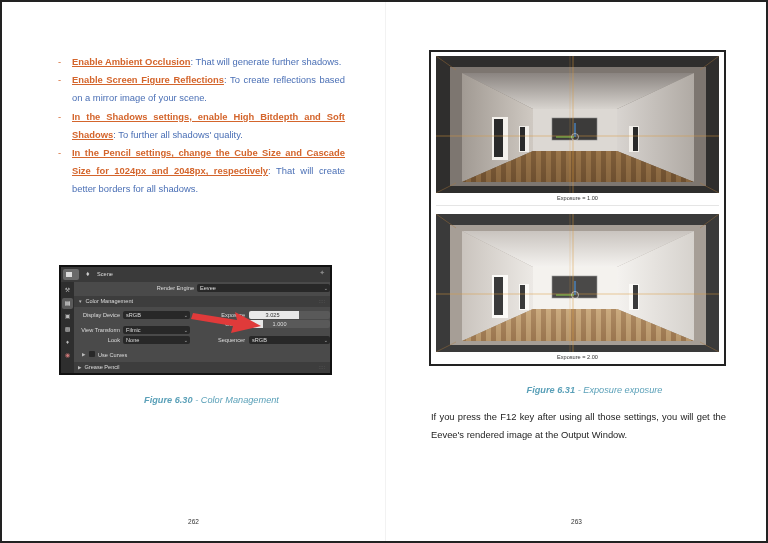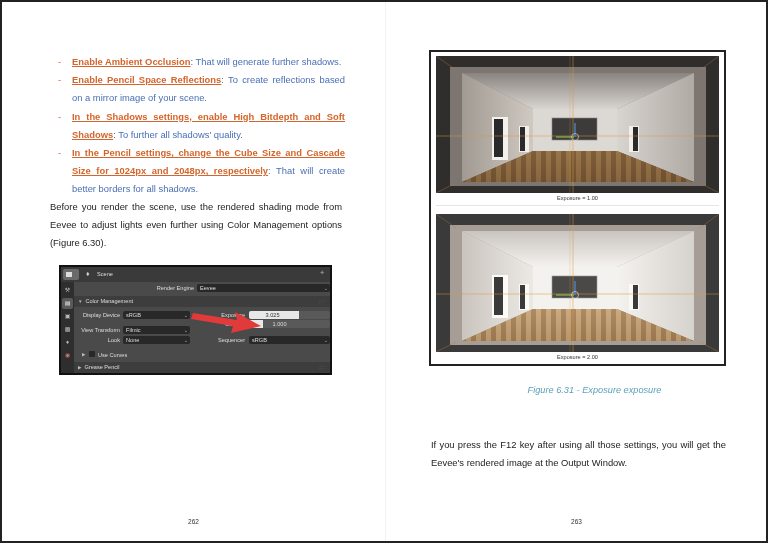--- a/index.html
+++ b/index.html
@@ -13,25 +13,25 @@
 
   .bullets { position: absolute; left: 48px; top: 51px; width: 295px; font-size: 9.4px; line-height: 18.2px; }
   .bullet { position: relative; padding-left: 22px; text-align: justify; }
   .bullet .dash { position: absolute; left: 8px; top: 0; color: #d4652c; }
   .bold-or { color: #d4652c; font-weight: bold; text-decoration: underline; }
   .blue { color: #4a6fb5; }
 
   .para { position: absolute; font-size: 9.4px; line-height: 18.2px; color: #222; text-align: justify; }
   .para.p1 { left: 48px; top: 196px; width: 292px; }
   .para.p2 { left: 48px; top: 416px; width: 292px; }
-  .para.r1 { left: 46px; top: 406px; width: 295px; margin-top: 28px; }
+  .para.r1 { left: 46px; top: 406px; width: 295px; }
   .para.r2 { left: 46px; top: 451px; width: 295px; }
 
   .caption { position: absolute; font-size: 9.2px; font-style: italic; color: #5aa0b8; text-align: center; }
-  .caption b { font-weight: normal; margin-left: 36px; }
+  .caption b { font-weight: bold; margin-left: 36px; }
   .caption.c1 { left: 0; width: 383px; top: 393px; }
   .caption.c2 { left: 0; width: 383px; top: 383px; }
 
   .pagenum { position: absolute; font-size: 6.5px; color: #333; text-align: center; width: 383px; left: 0; top: 516px; }
 
   
   .blender { position: absolute; left: 57px; top: 263px; width: 273px; height: 110px; border: 2px solid #111; background: #464646; font-size: 5.6px; color: #ddd; overflow: hidden; }
   .b-header { position: absolute; left: 0; top: 0; width: 100%; height: 15px; background: #3a3a3a; }
   .b-editor-btn { position: absolute; left: 2px; top: 2px; width: 16px; height: 11px; background: #6a6a6a; border-radius: 2px; }
   .b-editor-btn::before { content: ""; position: absolute; left: 3px; top: 3px; width: 6px; height: 5px; background: #ddd; }
@@ -70,33 +70,32 @@
 <div class="spread">
 
   <div class="page left">
     <div class="bullets">
       <div class="bullet">
         <span class="dash">-</span>
         <span class="bold-or">Enable Ambient Occlusion</span><span class="blue">: That will generate further shadows.</span>
       </div>
       <div class="bullet">
         <span class="dash">-</span>
-        <span class="bold-or">Enable Pencil Space Reflections</span><span class="blue">: To create reflections based on a mirror image of your scene.</span>
+        <span class="bold-or">Enable Screen Figure Reflections</span><span class="blue">: To create reflections based on a mirror image of your scene.</span>
       </div>
       <div class="bullet">
         <span class="dash">-</span>
         <span class="bold-or">In the Shadows settings, enable High Bitdepth and Soft Shadows</span><span class="blue">: To further all shadows' quality.</span>
       </div>
       <div class="bullet">
         <span class="dash">-</span>
         <span class="bold-or">In the Pencil settings, change the Cube Size and Cascade Size for 1024px and 2048px, respectively</span><span class="blue">: That will create better borders for all shadows.</span>
       </div>
     </div>
 
-    <p class="para p1">Before you render the scene, use the rendered shading mode from Eevee to adjust lights even further using Color Management options (Figure 6.30).</p>
 
     <div class="blender">
       <div class="b-header">
         <div class="b-editor-btn"></div>
         <span class="b-scene-icon">♦</span>
         <span class="b-scene-label">Scene</span>
         <span class="b-pin-icon">✦</span>
       </div>
       <div class="b-side">
         <div class="b-side-icon" style="top:3px">⚒</div>
@@ -161,20 +160,23 @@
         <div class="b-section" style="top:80px;">
           <span class="tri">▶</span><span>Grease Pencil</span>
           <span class="dots">::::</span>
         </div>
       </div>
       <svg class="b-arrow" viewBox="0 0 72 30">
         <polygon points="2,9 46,16 44,8 70,22 40,29 42,22 0,15" fill="#e03a3a"></polygon>
       </svg>
     </div>
 
+    <div class="caption c1">
+      <b>Figure 6.30</b><span> - </span><span>Color Management</span>
+    </div>
 
 
     <div class="pagenum">262</div>
   </div>
 
   <div class="gutter"></div>
 
   <div class="page right">
     <div class="pagenum">263</div>
   </div>

